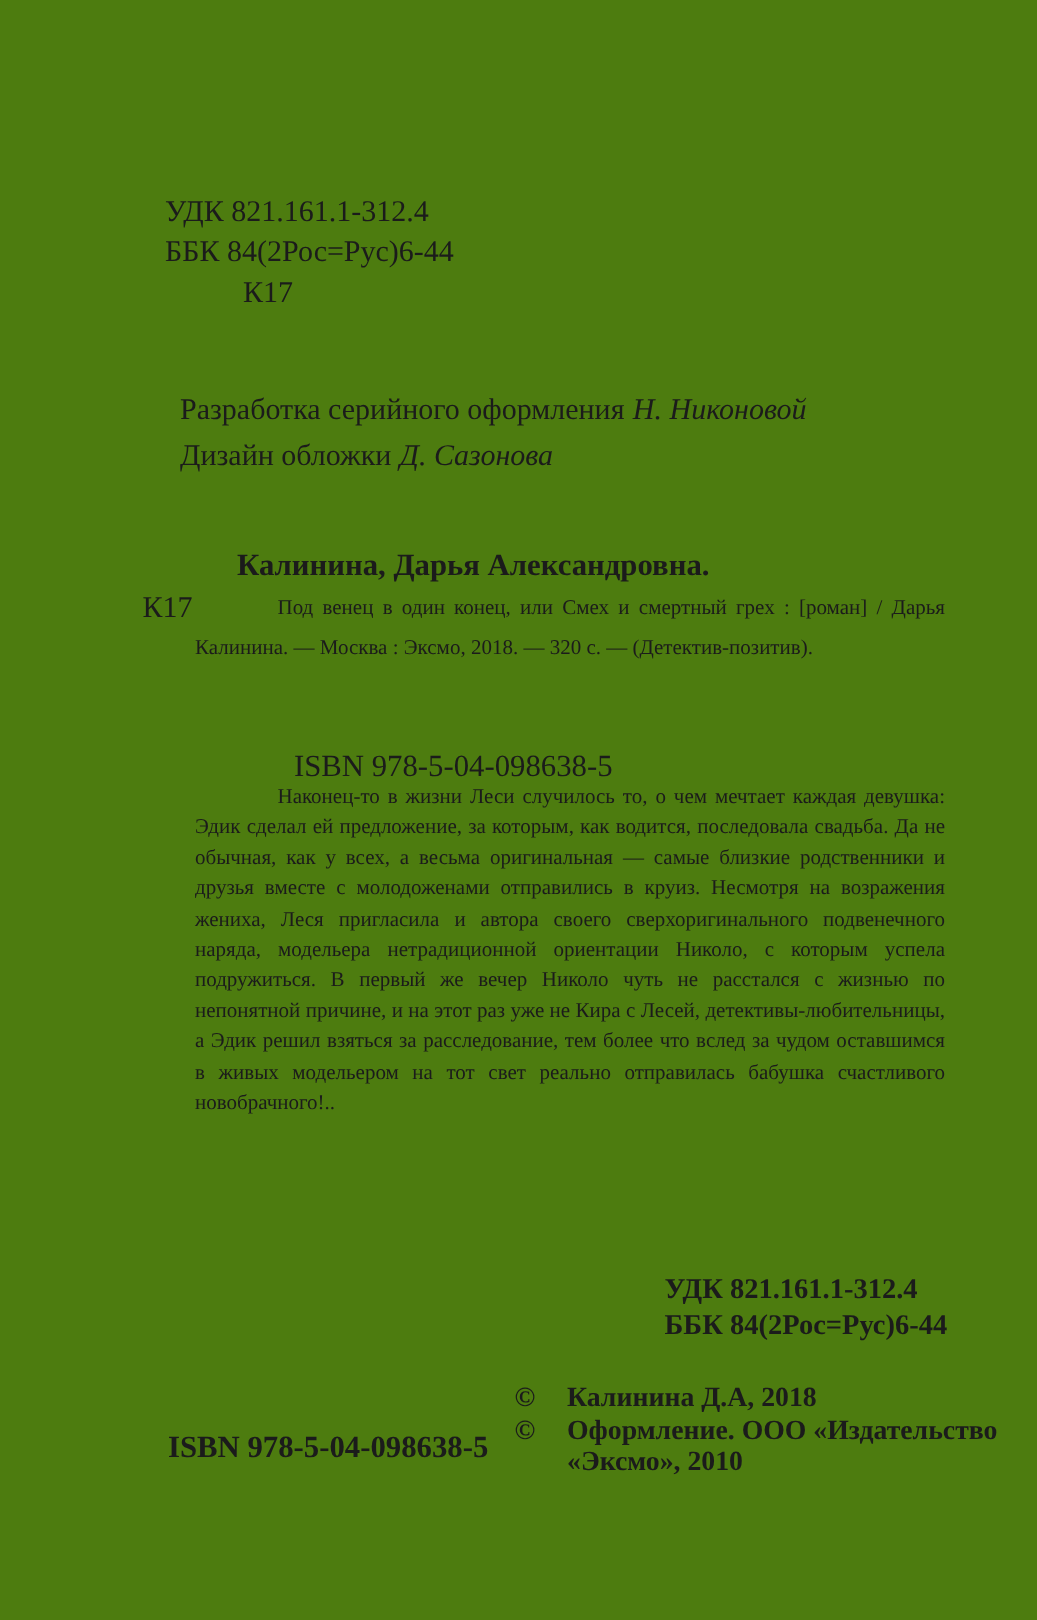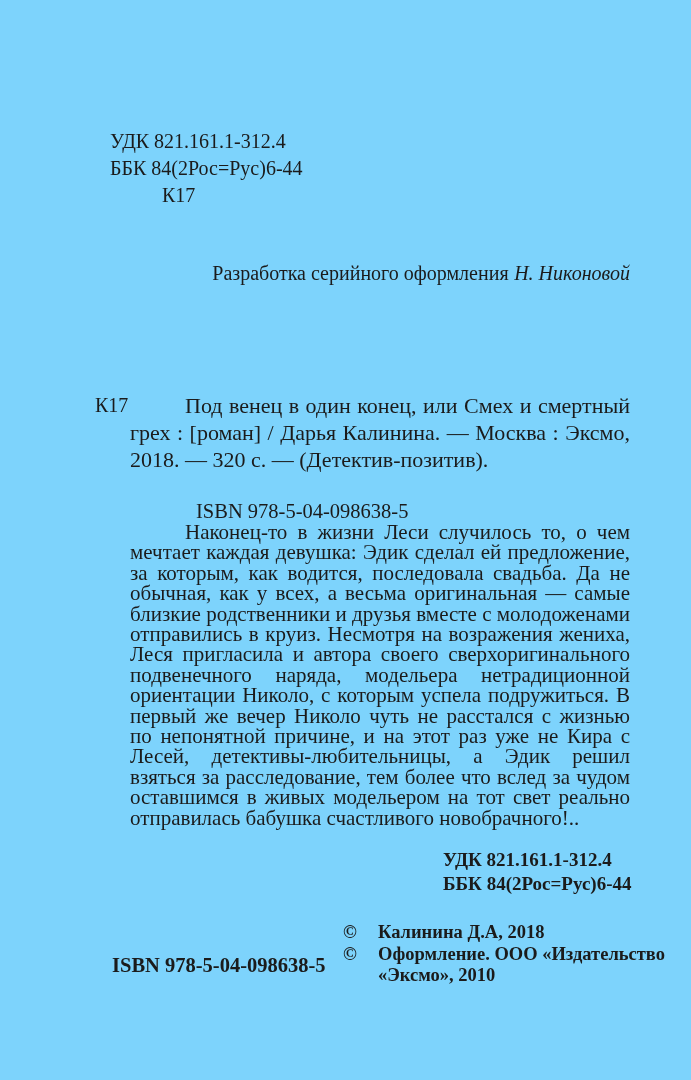--- a/index.html
+++ b/index.html
@@ -5,21 +5,21 @@
   html, body {
     margin: 0;
     padding: 0;
     background: #e8e8e8;
   }
   .page {
     position: relative;
     width: 691px;
     height: 1080px;
     margin: 0 auto;
-    background: #7dd3fc;
+    background: #4d7c0f;
     color: #1b1b1b;
     font-family: "Liberation Serif", "DejaVu Serif", serif;
     overflow: hidden;
   }
 
   
   .top-class {
     position: absolute;
     left: 110px;
     top: 128px;
@@ -28,21 +28,21 @@
     white-space: nowrap;
   }
   .top-class .code-line { padding-left: 52px; }
 
   
   .credits {
     position: absolute;
     left: 120px;
     top: 258px;
     width: 510px;
-    text-align: right;
+    text-align: left;
     font-size: 20px;
     line-height: 31px;
   }
   .credit-name { font-style: italic; margin-left: 0.28em; }
 
   
   .author-heading {
     position: absolute;
     left: 158px;
     top: 366px;
@@ -57,41 +57,41 @@
     width: 500px;
   }
   .catalog-code {
     position: absolute;
     left: -35px;
     top: 2px;
     font-size: 20px;
   }
   .catalog-text {
     margin: 0;
-    font-size: 22px;
+    font-size: 14px;
     line-height: 27px;
     text-align: justify;
     text-indent: 55px;
   }
   .isbn-mid {
     position: absolute;
     left: 196px;
     top: 500px;
     font-size: 20.5px;
     white-space: nowrap;
   }
 
   
   .annotation {
     position: absolute;
     left: 130px;
     top: 522px;
     width: 500px;
     margin: 0;
-    font-size: 21px;
+    font-size: 14px;
     line-height: 20.4px;
     text-align: justify;
     text-indent: 55px;
   }
 
   
   .bottom-class {
     position: absolute;
     left: 443px;
     top: 848px;
@@ -128,22 +128,24 @@
 <div class="page">
 
   <div class="top-class">
     <div>УДК 821.161.1-312.4</div>
     <div>ББК 84(2Рос=Рус)6-44</div>
     <div class="code-line">К17</div>
   </div>
 
   <div class="credits">
     <div><span>Разработка серийного оформления</span><span class="credit-name">Н. Никоновой</span></div>
+    <div><span>Дизайн обложки</span><span class="credit-name">Д. Сазонова</span></div>
   </div>
 
+  <div class="author-heading">Калинина, Дарья Александровна.</div>
 
   <div class="catalog-para">
     <span class="catalog-code">К17</span>
     <p class="catalog-text">Под венец в один конец, или Смех и смертный грех : [роман] / Дарья Калинина. — Москва : Эксмо, 2018. — 320 с. — (Детектив-позитив).</p>
   </div>
 
   <div class="isbn-mid">ISBN 978-5-04-098638-5</div>
 
   <p class="annotation">Наконец-то в жизни Леси случилось то, о чем мечтает каждая девушка: Эдик сделал ей предложение, за которым, как водится, последовала свадьба. Да не обычная, как у всех, а весьма оригинальная — самые близкие родственники и друзья вместе с молодоженами отправились в круиз. Несмотря на возражения жениха, Леся пригласила и автора своего сверхоригинального подвенечного наряда, модельера нетрадиционной ориентации Николо, с которым успела подружиться. В первый же вечер Николо чуть не расстался с жизнью по непонятной причине, и на этот раз уже не Кира с Лесей, детективы-любительницы, а Эдик решил взяться за расследование, тем более что вслед за чудом оставшимся в живых модельером на тот свет реально отправилась бабушка счастливого новобрачного!..</p>
 

